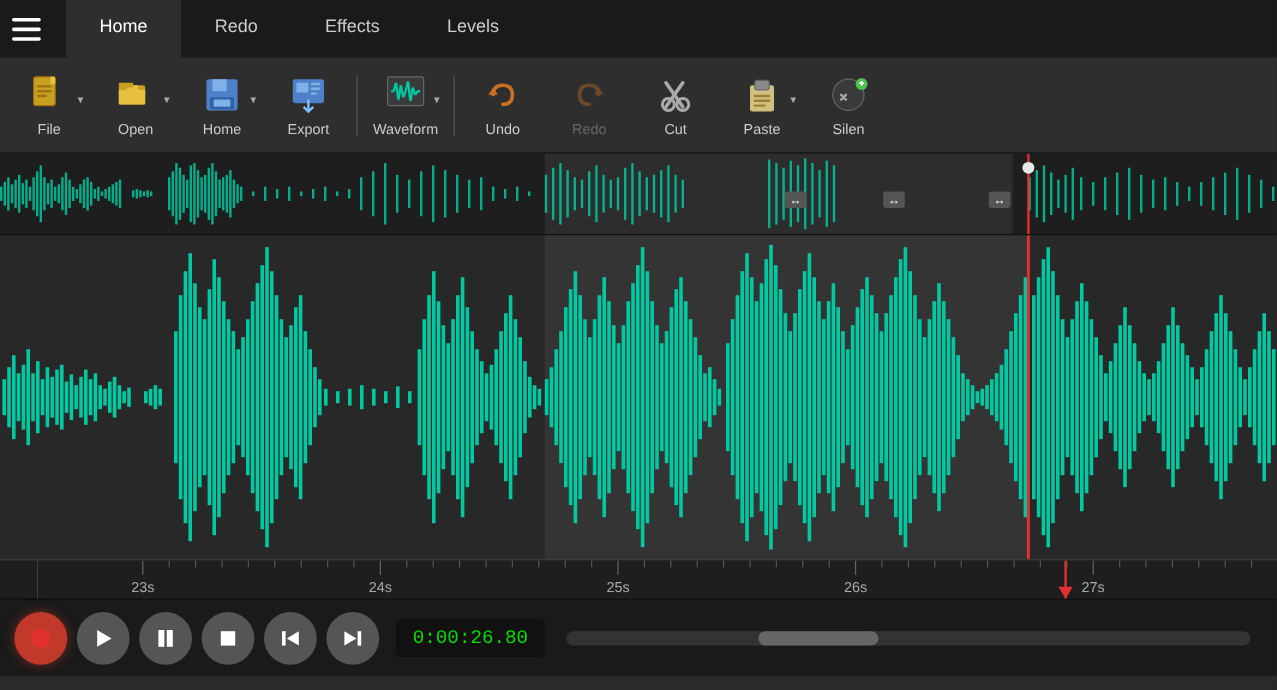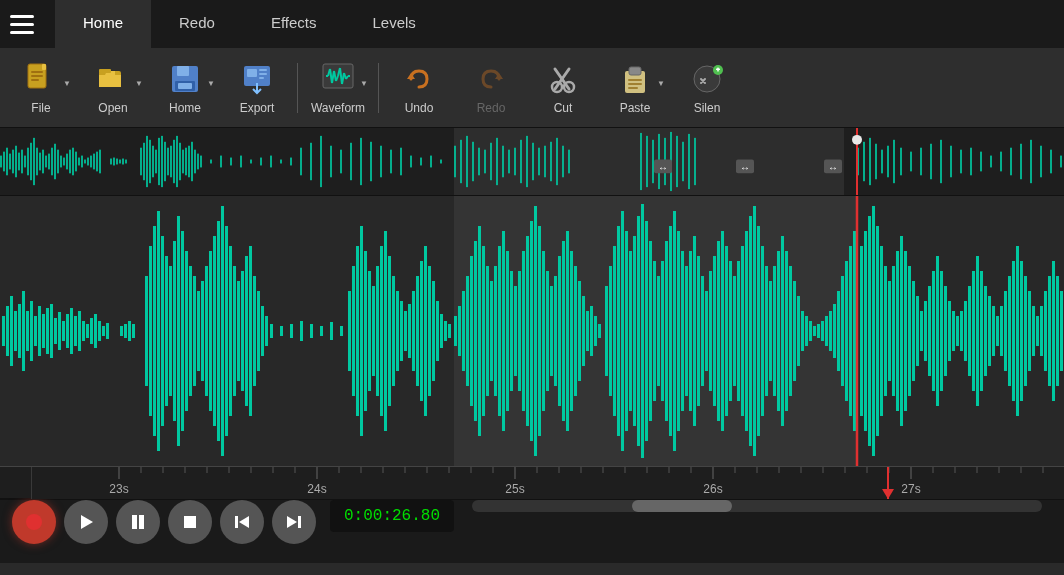--- a/index.html
+++ b/index.html
@@ -858,21 +858,21 @@
     <line x1="990" y1="0" x2="990" y2="6" stroke="#555" stroke-width="1"></line>
     <line x1="1012" y1="0" x2="1012" y2="6" stroke="#555" stroke-width="1"></line>
     <line x1="1034" y1="0" x2="1034" y2="6" stroke="#555" stroke-width="1"></line>
     <line x1="1056" y1="0" x2="1056" y2="6" stroke="#555" stroke-width="1"></line>
 
     <line x1="857" y1="0" x2="857" y2="32" stroke="#e03030" stroke-width="2"></line>
     <polygon points="857,32 851,22 863,22" fill="#e03030"></polygon>
   </svg>
 </div>
 
-<div id="transport-bar" style="height:65px; background:#1a1a1a; display:flex; align-items:flex-start; padding:0 12px; gap:8px; border-top:2px solid #111;">
+<div id="transport-bar" style="height:65px; background:#1a1a1a; display:flex; align-items:center; padding:0 12px; gap:8px; border-top:2px solid #111;">
 
   <div class="transport-btn" id="record-btn" style="background:#c0392b; box-shadow: 0 0 10px #c0392b88;">
     <svg width="22" height="22" viewBox="0 0 22 22">
       <circle cx="11" cy="11" r="8" fill="#e03030"></circle>
     </svg>
   </div>
 
   <div class="transport-btn transport-ctrl" style="background:#555; border-radius:50%; width:44px; height:44px; display:flex; align-items:center; justify-content:center;">
     <svg width="20" height="20" viewBox="0 0 20 20">
       <polygon points="5,3 17,10 5,17" fill="#fff"></polygon>

